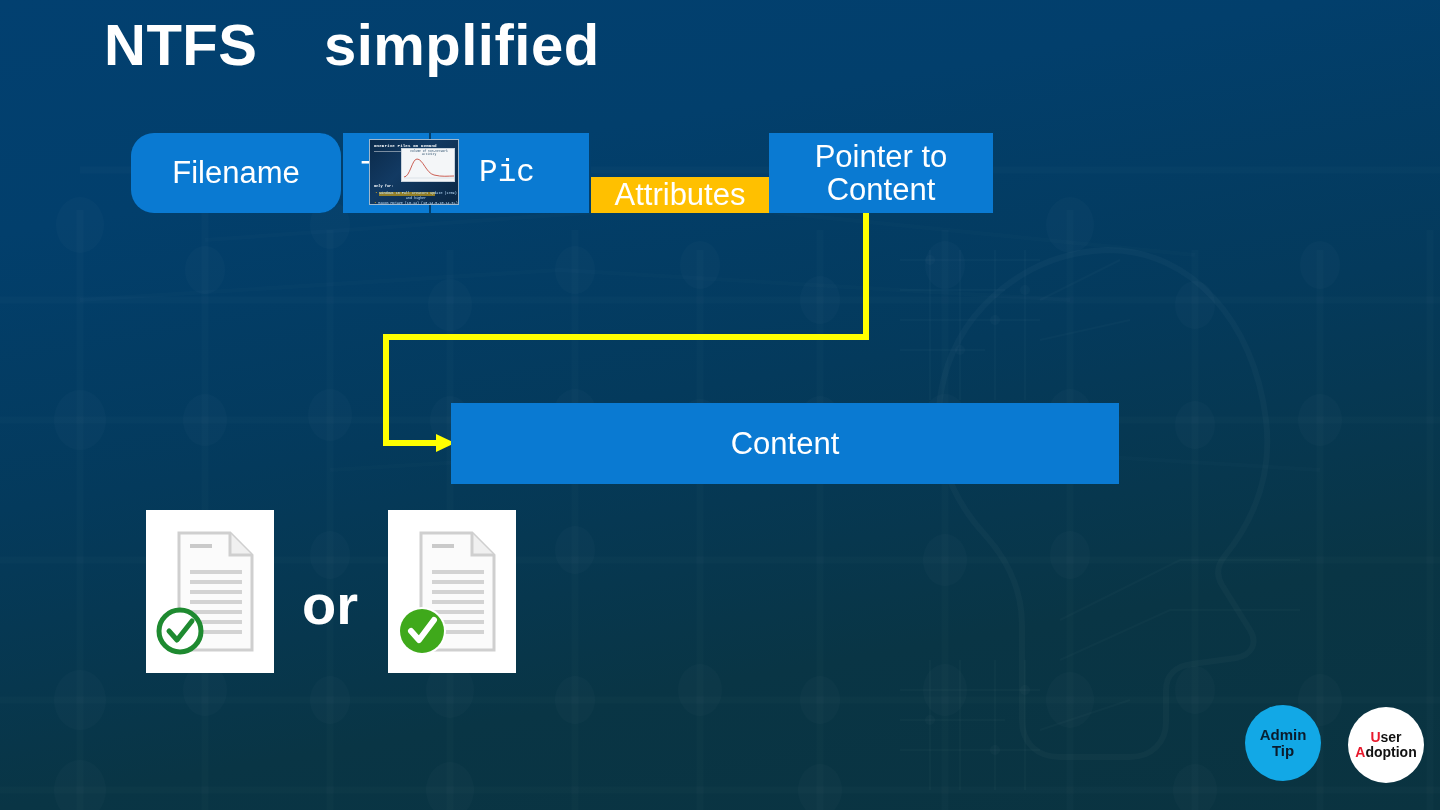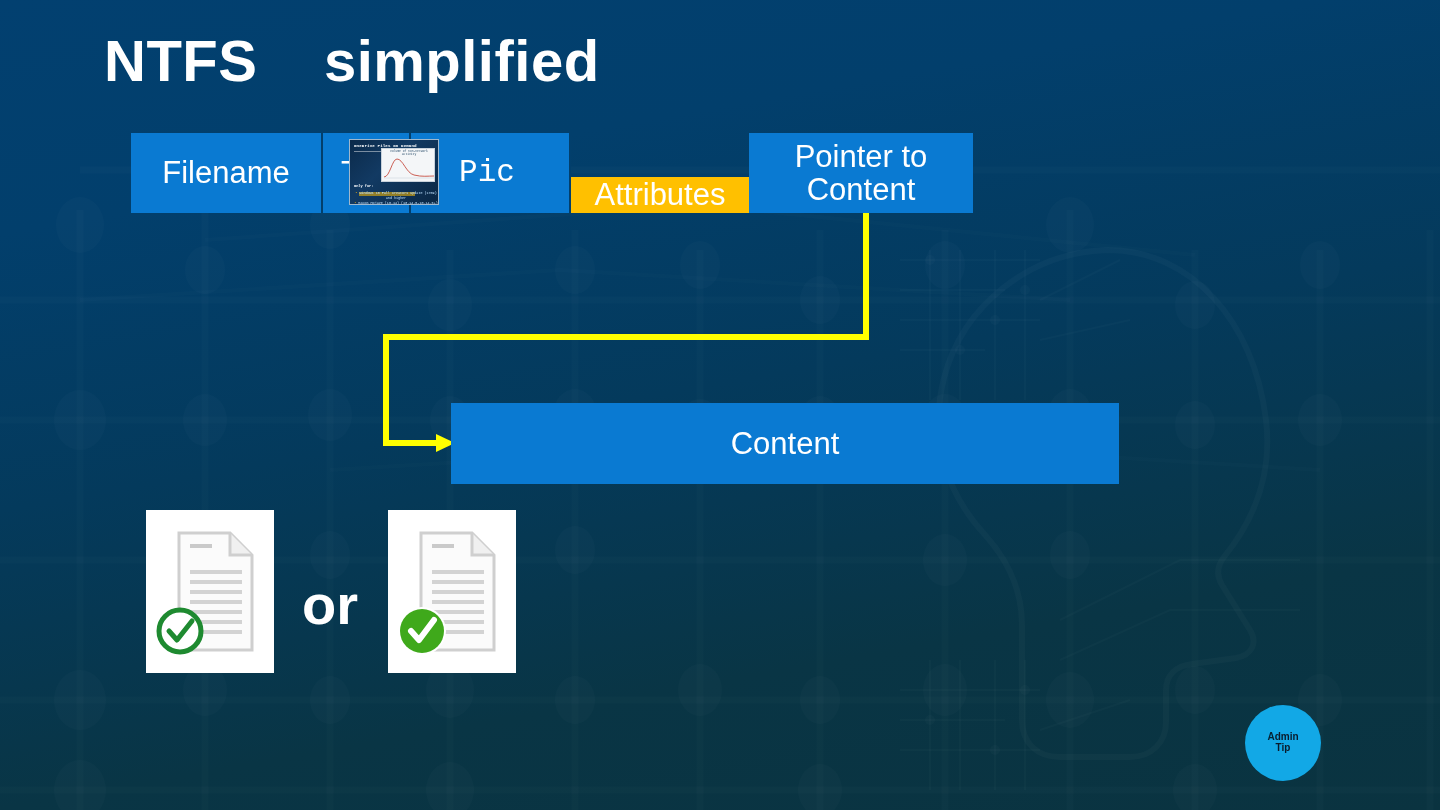--- a/index.html
+++ b/index.html
@@ -25,21 +25,21 @@
     pointer-events: none;
   }
   .bg-net { opacity: .5; }
   .bg-head { opacity: .65; }
   .bg-circuit { opacity: .55; }
 
   
   #title {
     position: absolute;
     left: 104px;
-    top: 28px;
+    top: 12px;
     font-size: 58px;
     font-weight: 600;
     color: #ffffff;
     letter-spacing: .5px;
     white-space: pre;
     line-height: 1.15;
     text-align: right;
   }
 
   
@@ -60,21 +60,21 @@
     font-size: 31px;
     font-weight: 400;
     line-height: 1.08;
     text-align: center;
     box-sizing: border-box;
     border-right: 2px solid #023f6c;
     position: relative;
     overflow: visible;
   }
   .cell:last-child { border-right: none; }
-  .cell-filename { width: 192px; }
+  .cell-filename { width: 212px; border-radius: 23px; }
   .cell-type     { width: 88px; }
   .cell-pic      { width: 160px; justify-content: center; padding-right: 6px; font-family: Liberation Mono, monospace; }
   .cell-attrs    { width: 178px; background: #FFC000; border-right: none; margin-top: 44px; }
   .cell-pointer  { width: 224px; flex-direction: column; }
   .cell-pointer span { display: block; }
 
   
   #thumb {
     position: absolute;
     left: -62px;
@@ -176,21 +176,21 @@
   .badge {
     position: absolute;
     border-radius: 50%;
     display: flex;
     flex-direction: column;
     align-items: center;
     justify-content: center;
     text-align: center;
     line-height: 1.08;
     font-weight: 700;
-    font-size: 10px;
+    font-size: 15px;
   }
   #badge-admin {
     left: 1245px; top: 705px;
     width: 76px; height: 76px;
     background: #12A8E6;
     color: #0b1b2b;
   }
   #badge-admin .accent { color: #062233; }
   #badge-user {
     left: 1348px; top: 707px;
@@ -413,14 +413,18 @@
       <circle cx="34" cy="121" r="22" fill="#3fa91b"></circle>
       <path d="M23 121 L31 130 L46 110" fill="none" stroke="#ffffff" stroke-width="6" stroke-linecap="round" stroke-linejoin="round"></path>
     </svg>
   </div>
 
   <div class="badge" id="badge-admin">
     <div class="row"><span class="accent">A</span><span>dmin</span></div>
     <div class="row">Tip</div>
   </div>
 
+  <div class="badge" id="badge-user">
+    <div class="row"><span class="accent">U</span><span>ser</span></div>
+    <div class="row"><span class="accent">A</span><span>doption</span></div>
+  </div>
 
 </div>
 
 </body></html>

